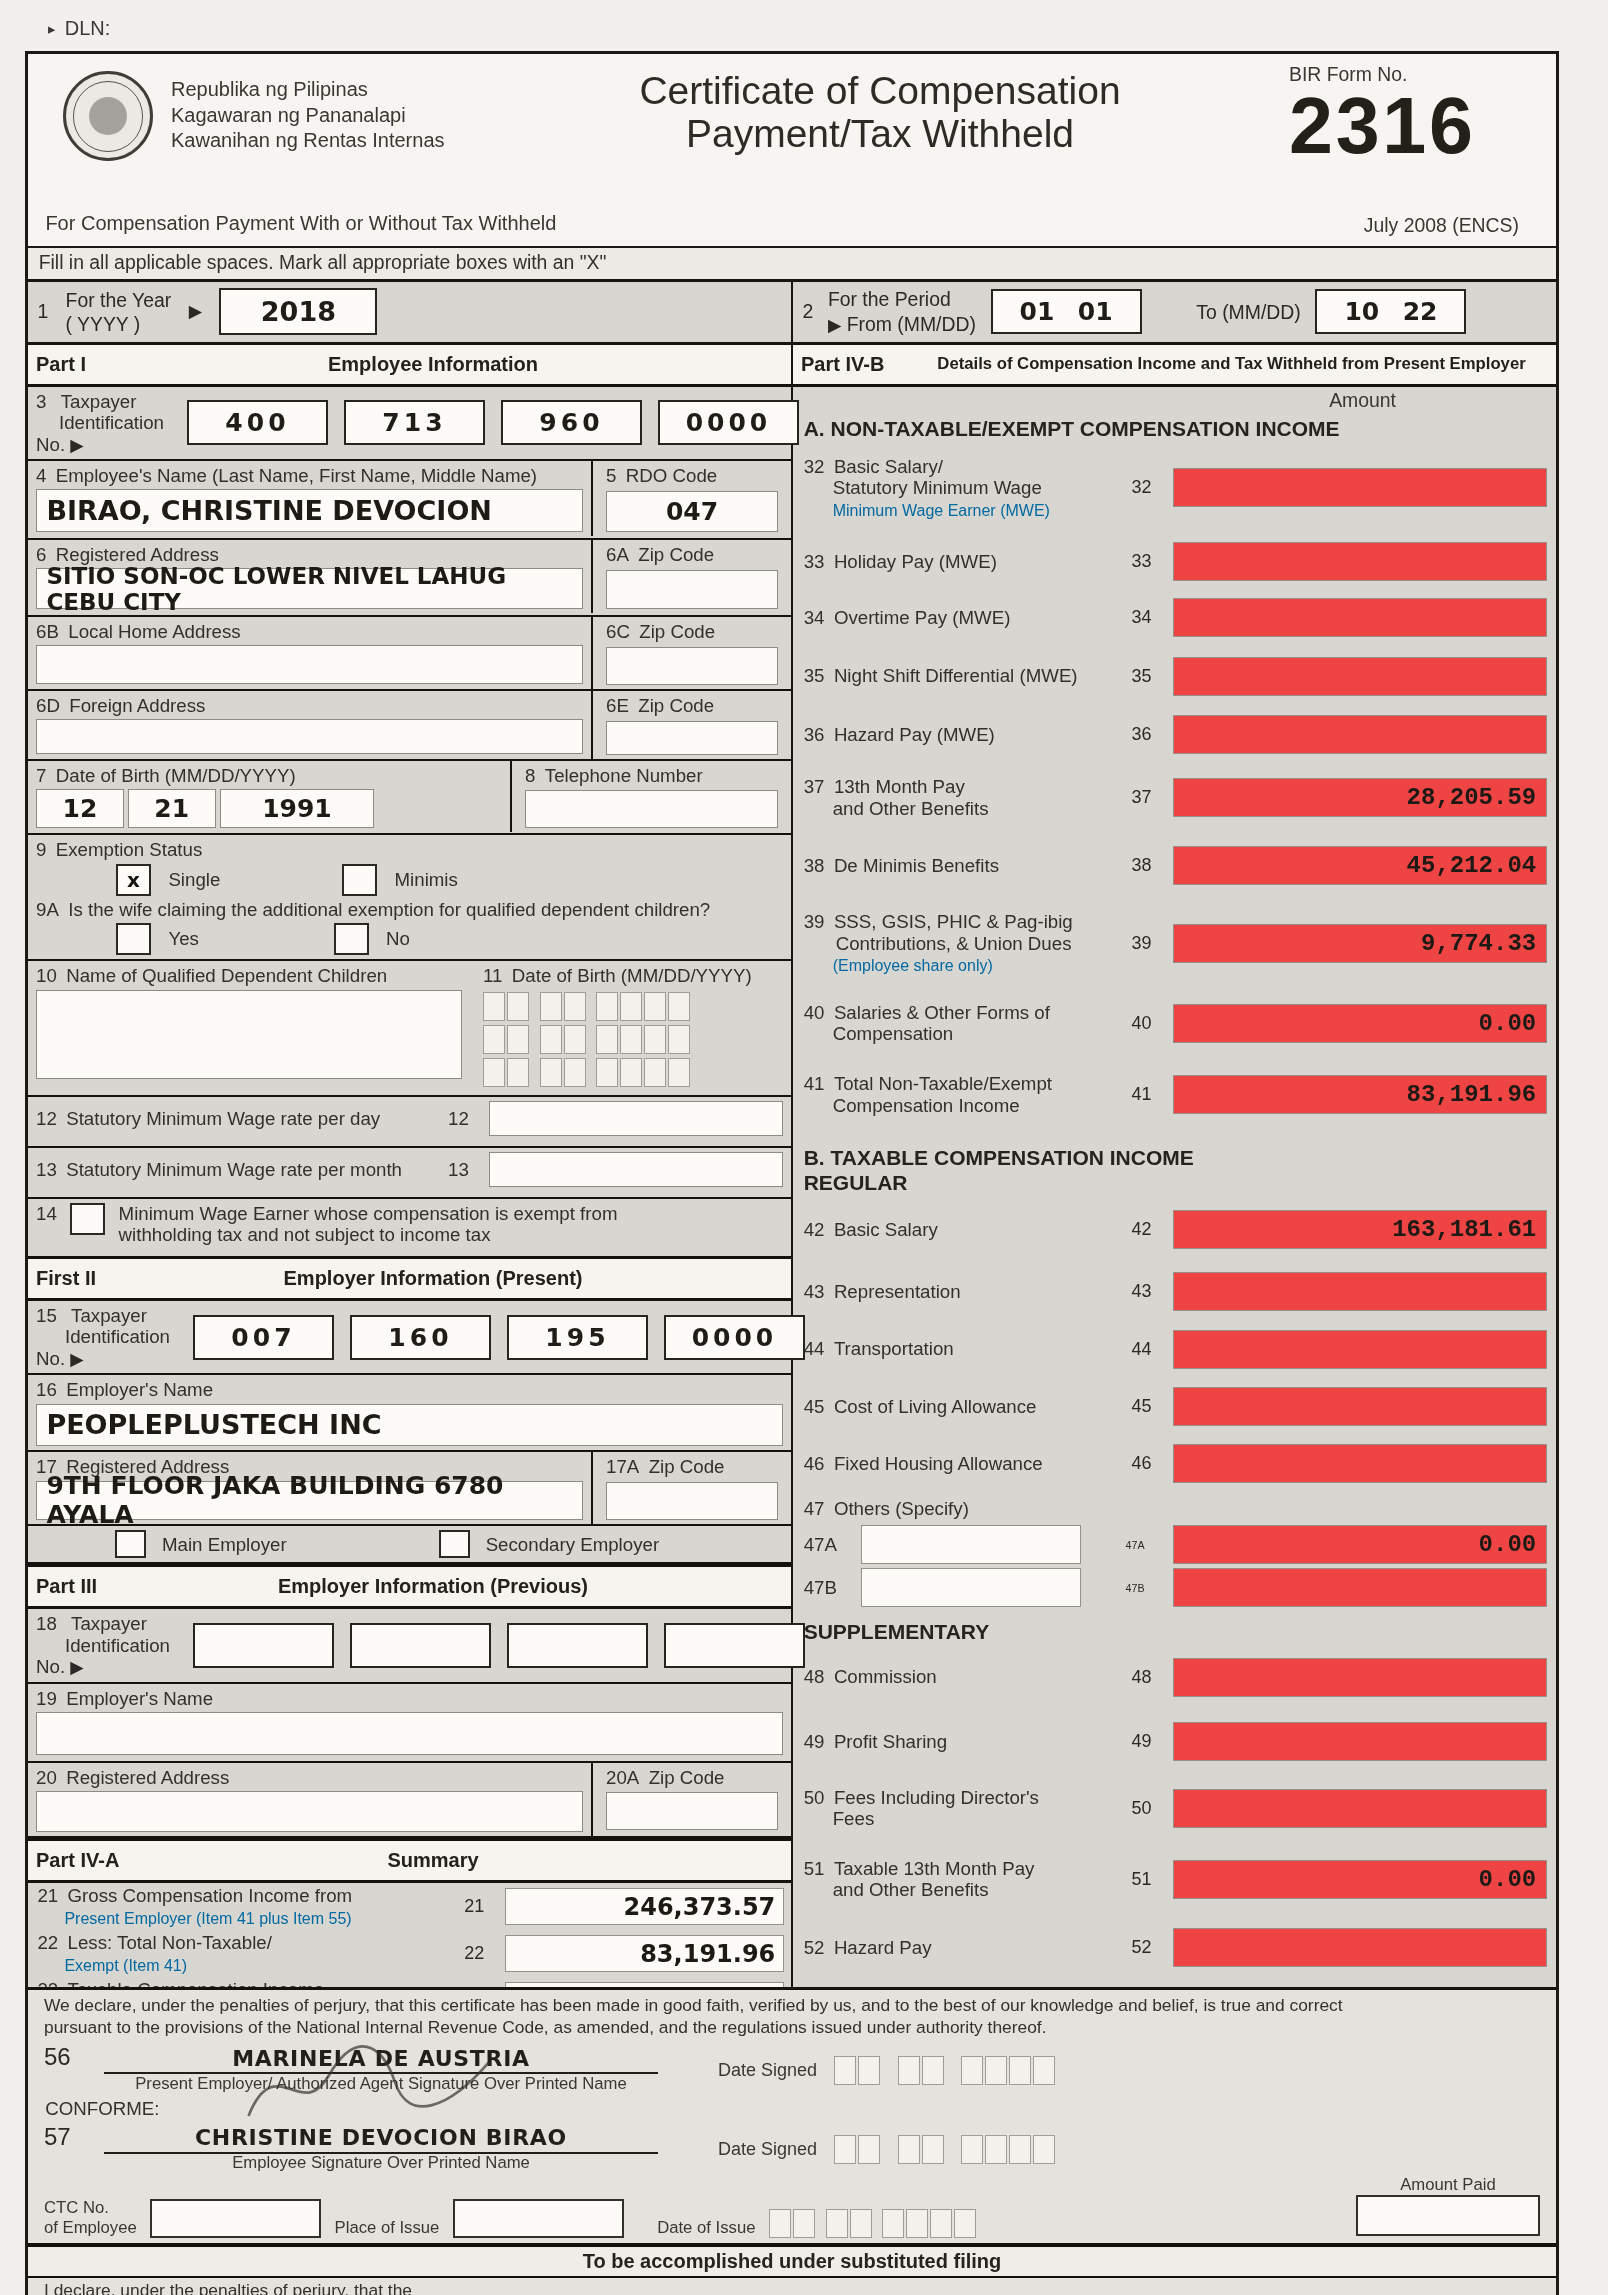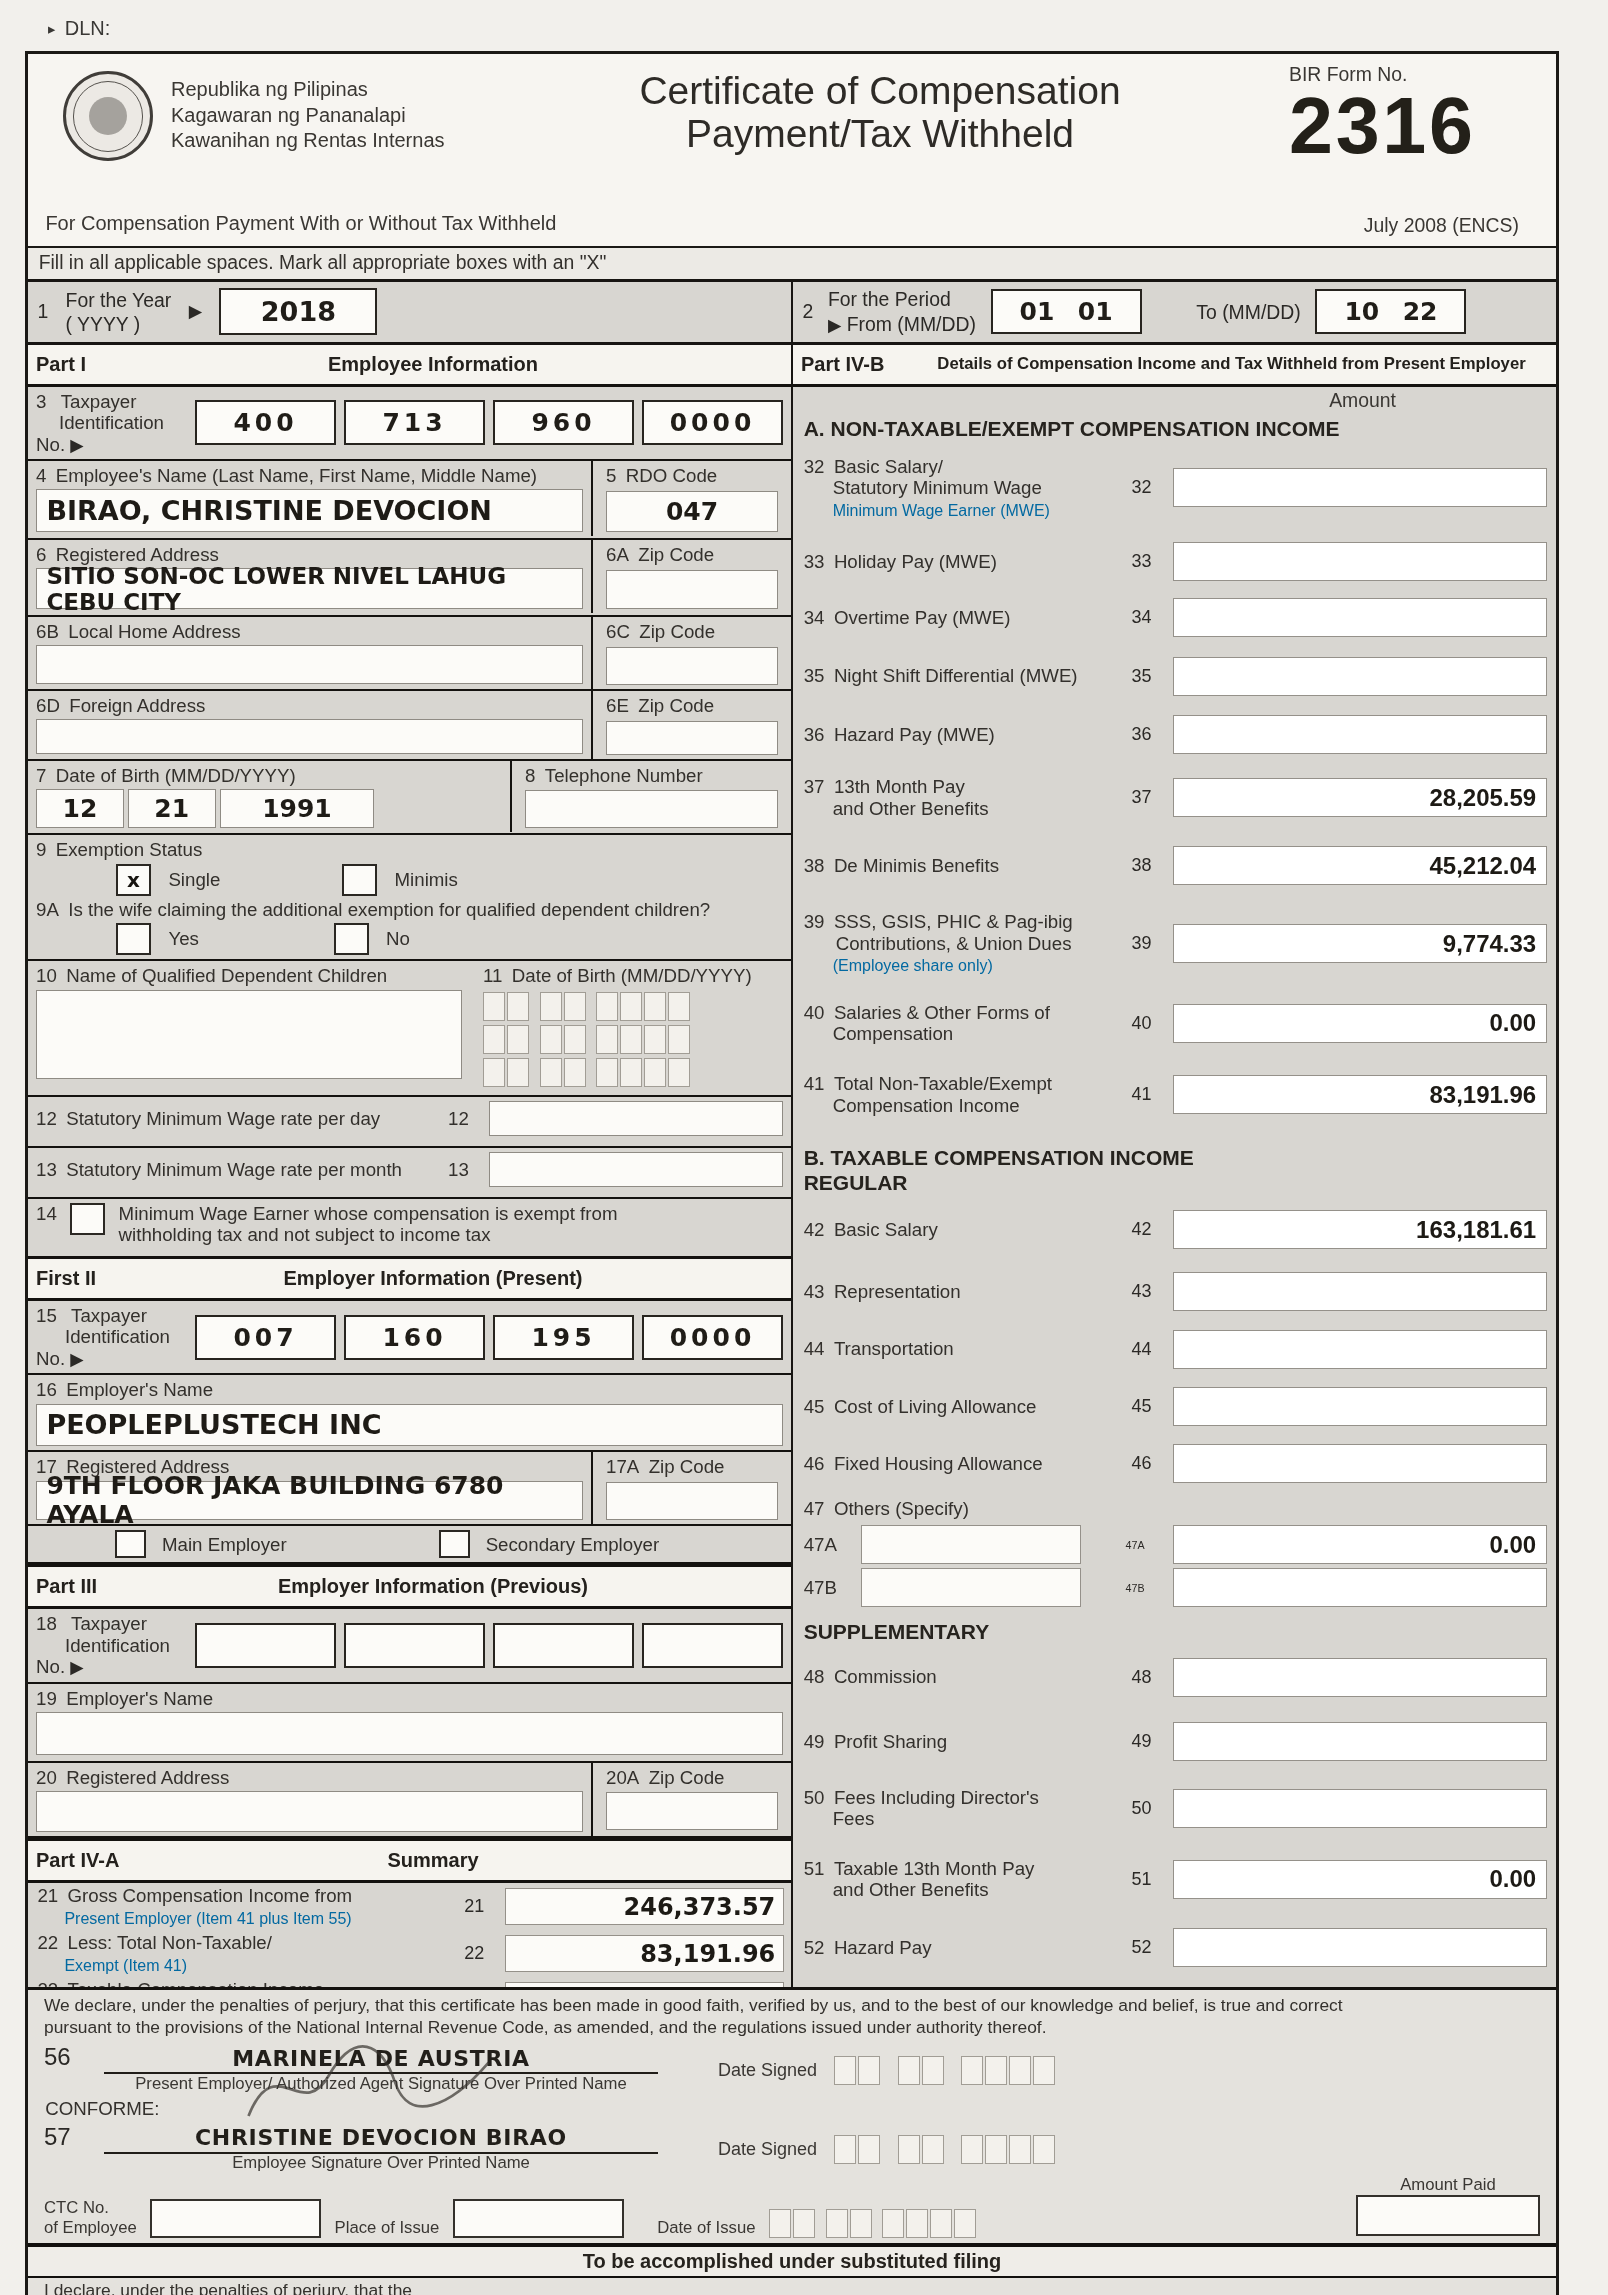--- a/index.html
+++ b/index.html
@@ -53,39 +53,39 @@
   .lrow{flex:0 0 auto;border-bottom:2px solid #14120f;padding:4px 8px;position:relative;}
   .lrow.last{border-bottom:none;}
   .lbl{font-size:18.7px;color:#33302c;line-height:1.15;}
   .lbl .no{margin-right:9.4px;}
   .sublbl{font-size:16px;color:#0369a1;}
   .split{display:grid;grid-template-columns:1fr 200px;}
   .split .right{border-left:2px solid #14120f;margin:-4px -8px -4px 8px;padding:4px 13px;}
   .wval{background:#fcfbf8;border:1.3px solid #8f8b84;display:flex;align-items:center;
         font-family:"DejaVu Sans", sans-serif;font-weight:bold;color:#1e1b16;padding:0 9.4px;}
   .tinrow{display:flex;align-items:center;gap:12px;}
-  .tingrp{display:flex;gap:8px;margin-left:11px;}
+  .tingrp{display:flex;gap:16px;margin-left:11px;}
   .tincell{width:137px;height:41px;background:#fcfbf8;border:2px solid #27241f;display:flex;align-items:center;justify-content:center;
            font-family:"DejaVu Sans", sans-serif;font-weight:bold;font-size:25px;letter-spacing:4px;color:#201d18;}
   .chk{width:31px;height:28px;border:2px solid #2b2823;background:#fcfbf8;display:inline-flex;align-items:center;justify-content:center;
        font-family:"DejaVu Sans", sans-serif;font-weight:bold;font-size:20px;color:#17140f;}
   .dcells{display:flex;gap:10.7px;align-items:center;}
   .dgrp{display:flex;gap:2px;}
   .dcell{width:24px;height:31px;border:1.3px solid #a19d95;background:#f3f1ec;}
   .dcell.sm{width:20px;height:27px;}
   
   .srow{flex:0 0 auto;display:grid;grid-template-columns:1fr 41px 279px;align-items:center;padding:2px 6.7px 2px 9.4px;}
   .srow .sno{font-size:18px;}
   .sbox{height:35px;background:#fcfbf8;border:1.3px solid #95918a;display:flex;align-items:center;justify-content:flex-end;
         font-family:"DejaVu Sans", sans-serif;font-weight:bold;font-size:24px;color:#1d1a15;padding:0 8px;}
   
   .rrow{flex:0 0 auto;display:grid;grid-template-columns:1fr 41px 374px;align-items:center;padding:2.7px 9.4px 2.7px 10.7px;}
   .rrow .sno{font-size:18px;}
-  .rbox{height:37px;background:#ffffff;border:1.3px solid #95918a;display:flex;align-items:center;justify-content:flex-end;
-        font-family:Liberation Sans, sans-serif;font-weight:bold;font-size:24px;color:#1d1a15;padding:0 9.4px;}
+  .rbox{height:37px;background:#ef4444;border:1.3px solid #95918a;display:flex;align-items:center;justify-content:flex-end;
+        font-family:Liberation Mono, monospace;font-weight:bold;font-size:24px;color:#1d1a15;padding:0 9.4px;}
   .seclab{flex:0 0 auto;font-weight:bold;font-size:21px;padding:4px 10.7px 1.3px;color:#26231e;line-height:1.2;}
   .amountlab{flex:0 0 auto;text-align:right;padding:2.7px 160px 0 0;font-size:19.4px;color:#3a3733;}
   .specrow{flex:0 0 auto;display:grid;grid-template-columns:57px 220px 1fr 47px 374px;align-items:center;padding:2px 9.4px 2px 10.7px;}
   .specbox{height:37px;background:#fcfbf8;border:1.3px solid #95918a;}
   
   .footer{flex:0 0 auto;border-top:3.3px solid #14120f;background:#e4e2dd;position:relative;}
   .decl{font-size:17.4px;line-height:1.3;padding:4px 16px 1.3px;color:#34312d;}
   .sigarea{position:relative;padding:0 16px;}
   .sigrow{display:grid;grid-template-columns:60px 554px 1fr;align-items:end;margin-top:2.7px;}
   .signo{font-size:24px;padding-bottom:23px;}

